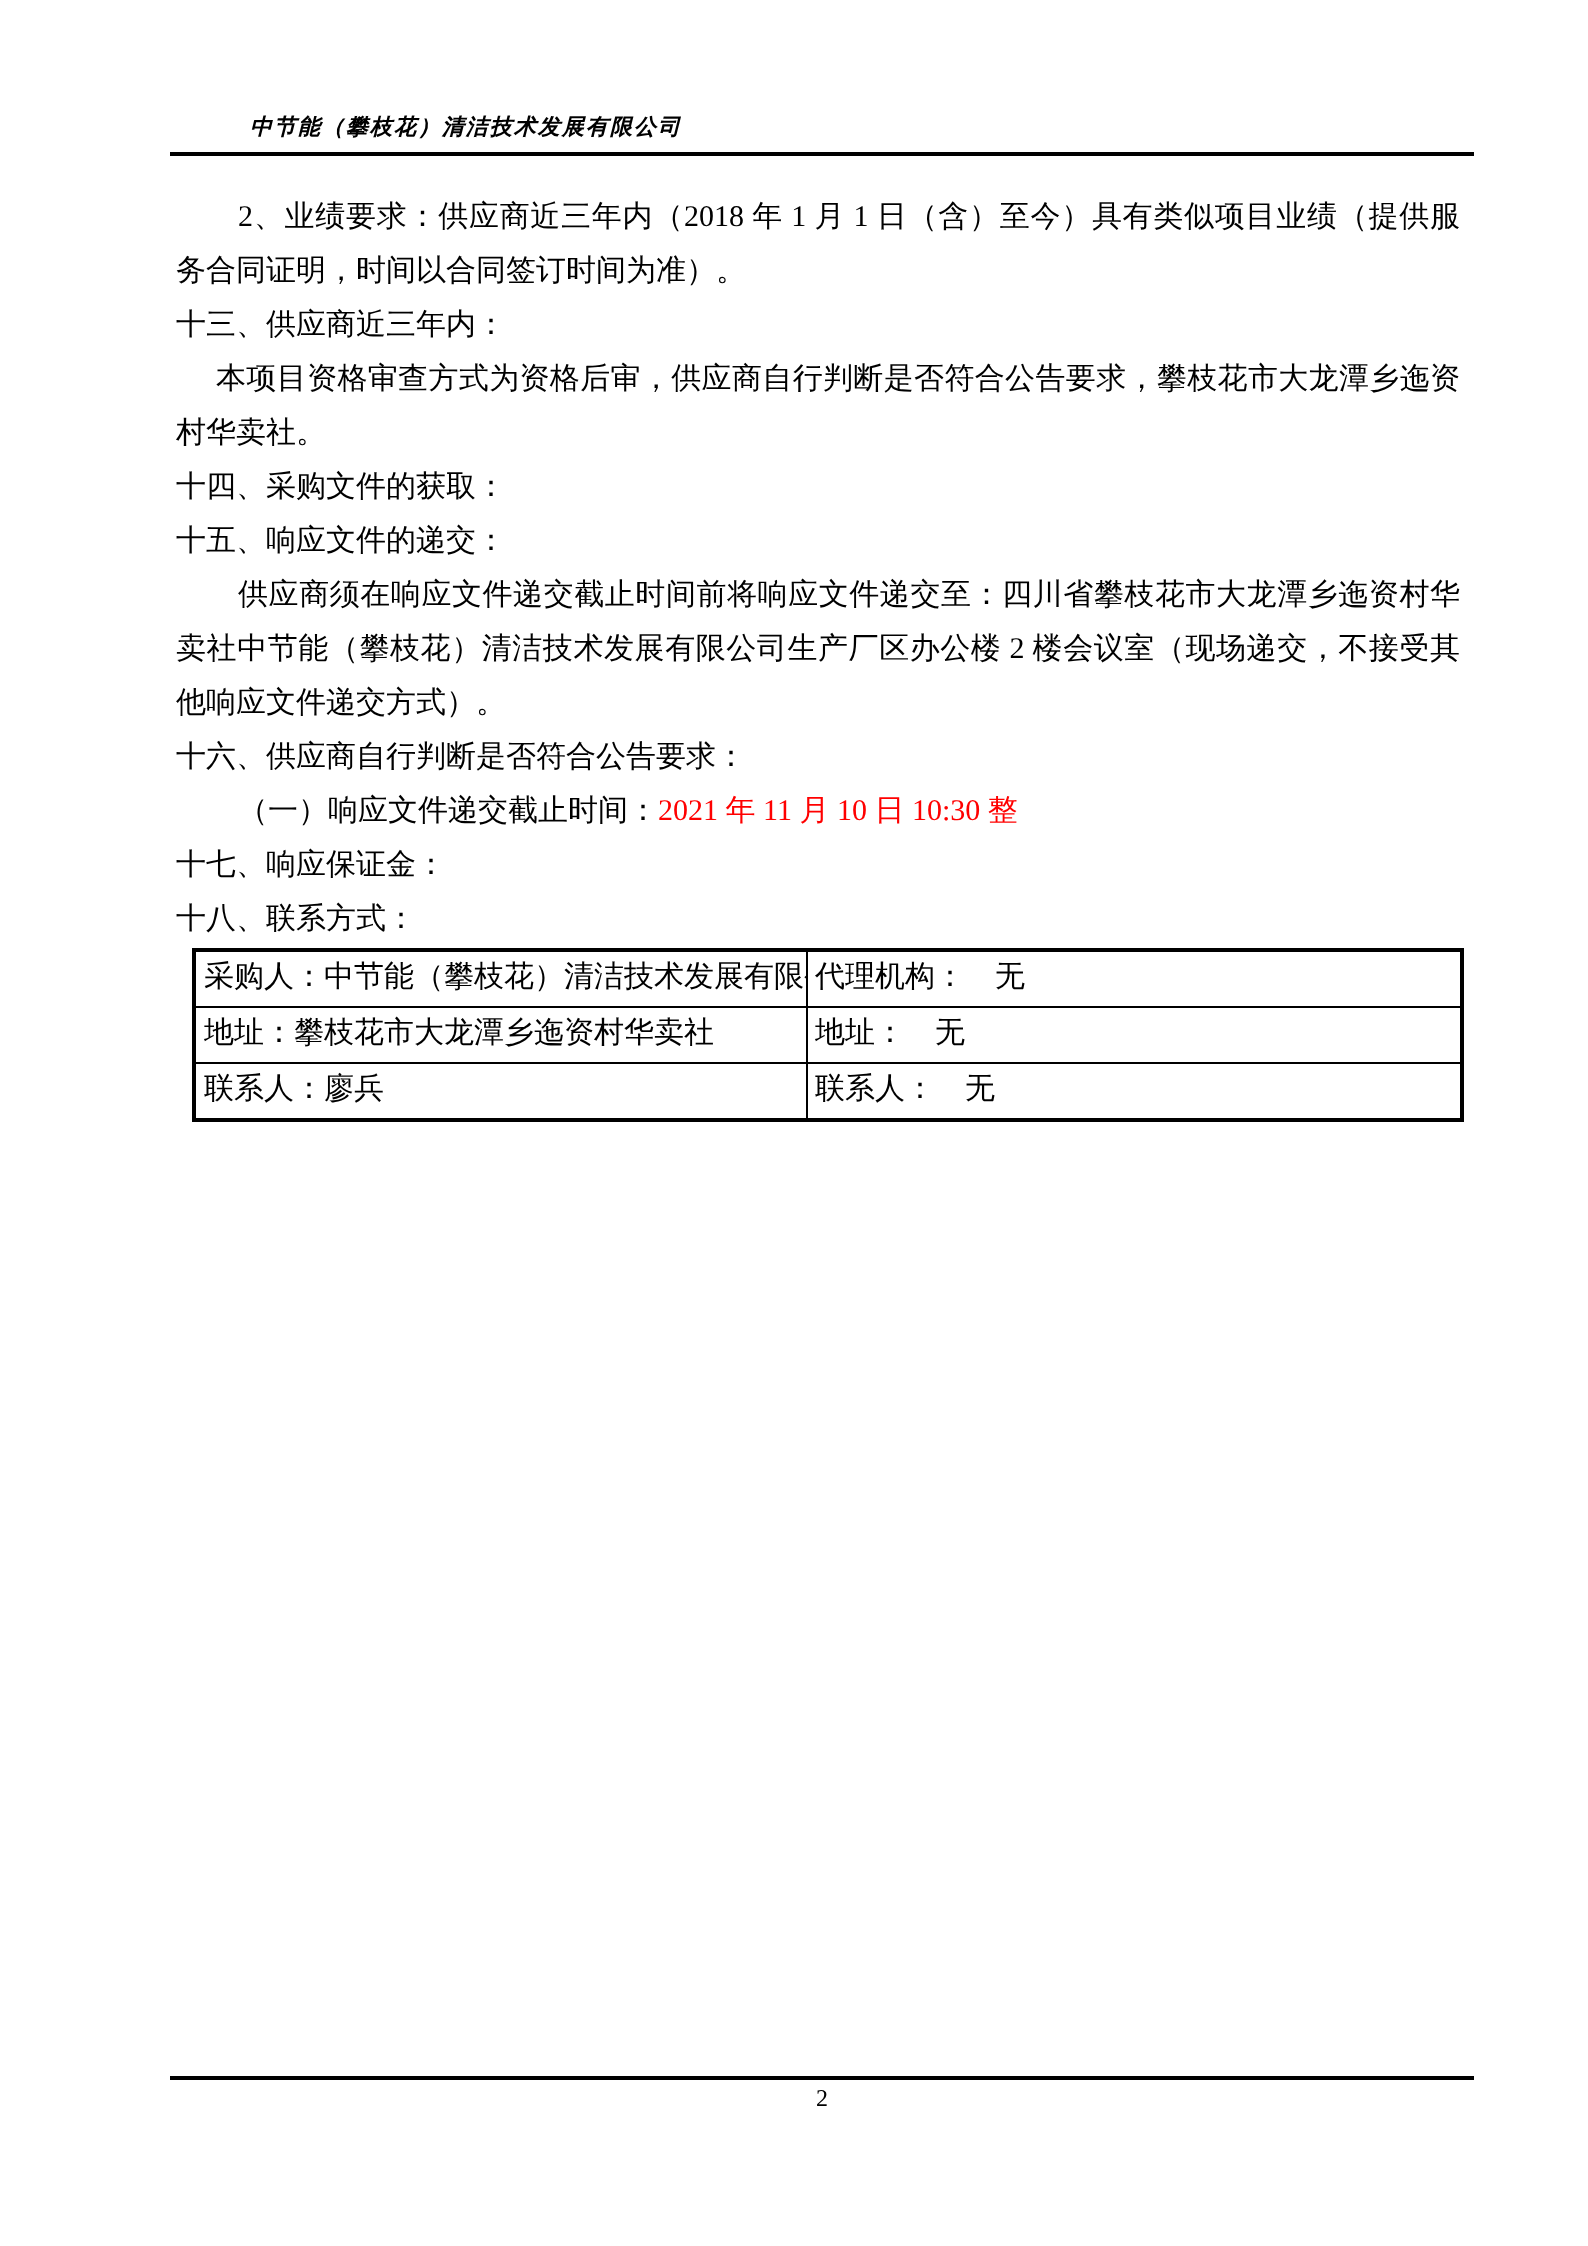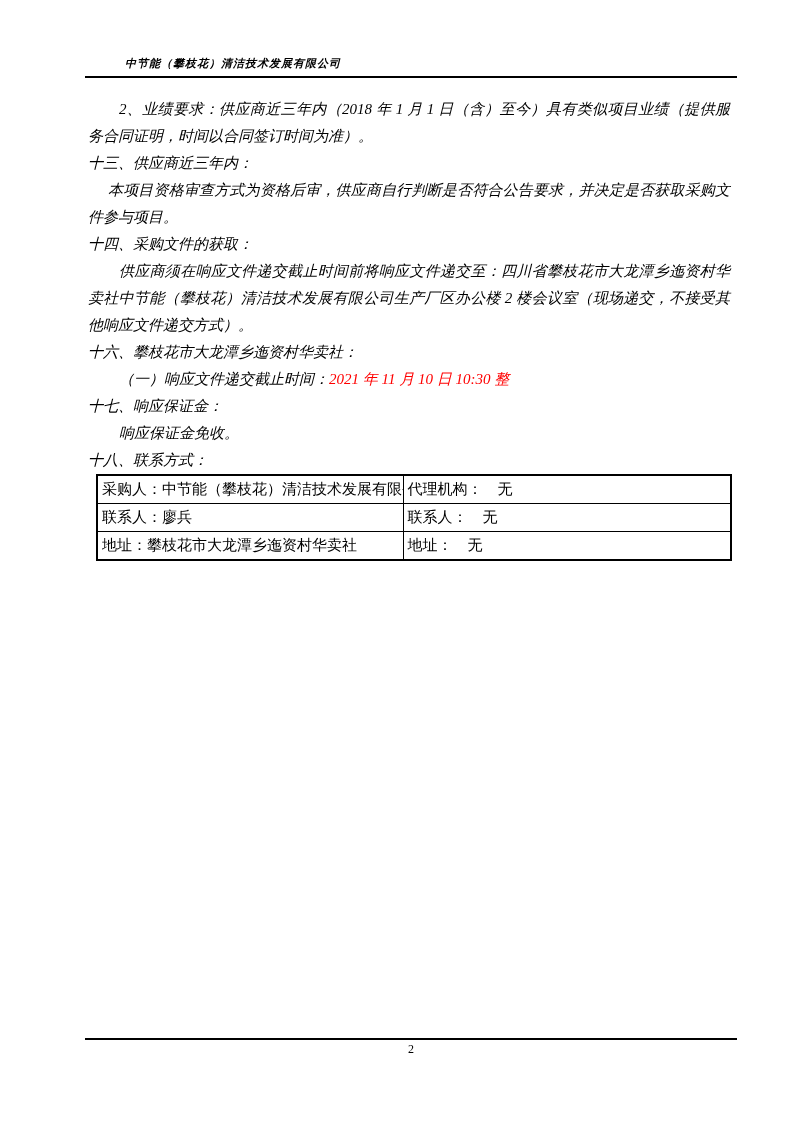--- a/index.html
+++ b/index.html
@@ -23,21 +23,21 @@
     letter-spacing:1px;
   }
   
   .content {
     position:absolute;
     top:96px; left:88px; width:642px;
     font-size:15px;
     line-height:27px;
     text-align:justify;
   }
-  .content p { margin:0;font-style:italic; }
+  .content p { margin:0; }
   .indent-2 { text-indent:31px; }
   .indent-1 { text-indent:20px; }
   .red { color:#ff0000; }
   
   table.contact {
     border-collapse:collapse;
     table-layout:fixed;
     margin:0 0 0 8px;
     width:634px;
     border:2px solid #000;
@@ -67,46 +67,46 @@
 
 <div class="page">
 
   <div class="header">
     <span>中节能（攀枝花）清洁技术发展有限公司</span>
   </div>
 
   <div class="content">
     <p class="indent-2">2、业绩要求：供应商近三年内（2018 年 1 月 1 日（含）至今）具有类似项目业绩（提供服务合同证明，时间以合同签订时间为准）。</p>
     <p>十三、供应商近三年内：</p>
-    <p class="indent-1">本项目资格审查方式为资格后审，供应商自行判断是否符合公告要求，并决定是否获取采购文件参与项目。</p>
+    <p class="indent-1">本项目资格审查方式为资格后审，供应商自行判断是否符合公告要求，攀枝花市大龙潭乡迤资村华卖社。</p>
     <p>十四、采购文件的获取：</p>
+    <p>十五、响应文件的递交：</p>
     <p class="indent-2">供应商须在响应文件递交截止时间前将响应文件递交至：四川省攀枝花市大龙潭乡迤资村华卖社中节能（攀枝花）清洁技术发展有限公司生产厂区办公楼 2 楼会议室（现场递交，不接受其他响应文件递交方式）。</p>
-    <p>十六、攀枝花市大龙潭乡迤资村华卖社：</p>
+    <p>十六、供应商自行判断是否符合公告要求：</p>
     <p class="indent-2"><span>（一）响应文件递交截止时间：</span><span class="red" style="color: rgb(255, 0, 0);">2021 年 11 月  10 日 10:30 整</span></p>
     <p>十七、响应保证金：</p>
-    <p class="indent-2">响应保证金免收。</p>
     <p>十八、联系方式：</p>
 
     <table class="contact">
       <colgroup>
           <col style="width:306px">
           <col style="width:328px">
         </colgroup>
       <tbody>
         <tr>
           <td>采购人：中节能（攀枝花）清洁技术发展有限公司</td>
           <td>代理机构：　无</td>
         </tr>
         <tr>
+          <td>地址：攀枝花市大龙潭乡迤资村华卖社</td>
+          <td>地址：　无</td>
+        </tr>
+        <tr>
           <td>联系人：廖兵</td>
           <td>联系人：　无</td>
-        </tr>
-        <tr>
-          <td>地址：攀枝花市大龙潭乡迤资村华卖社</td>
-          <td>地址：　无</td>
         </tr>
       </tbody>
     </table>
   </div>
 
   <div class="footer">
     <span>2</span>
   </div>
 
 </div>

